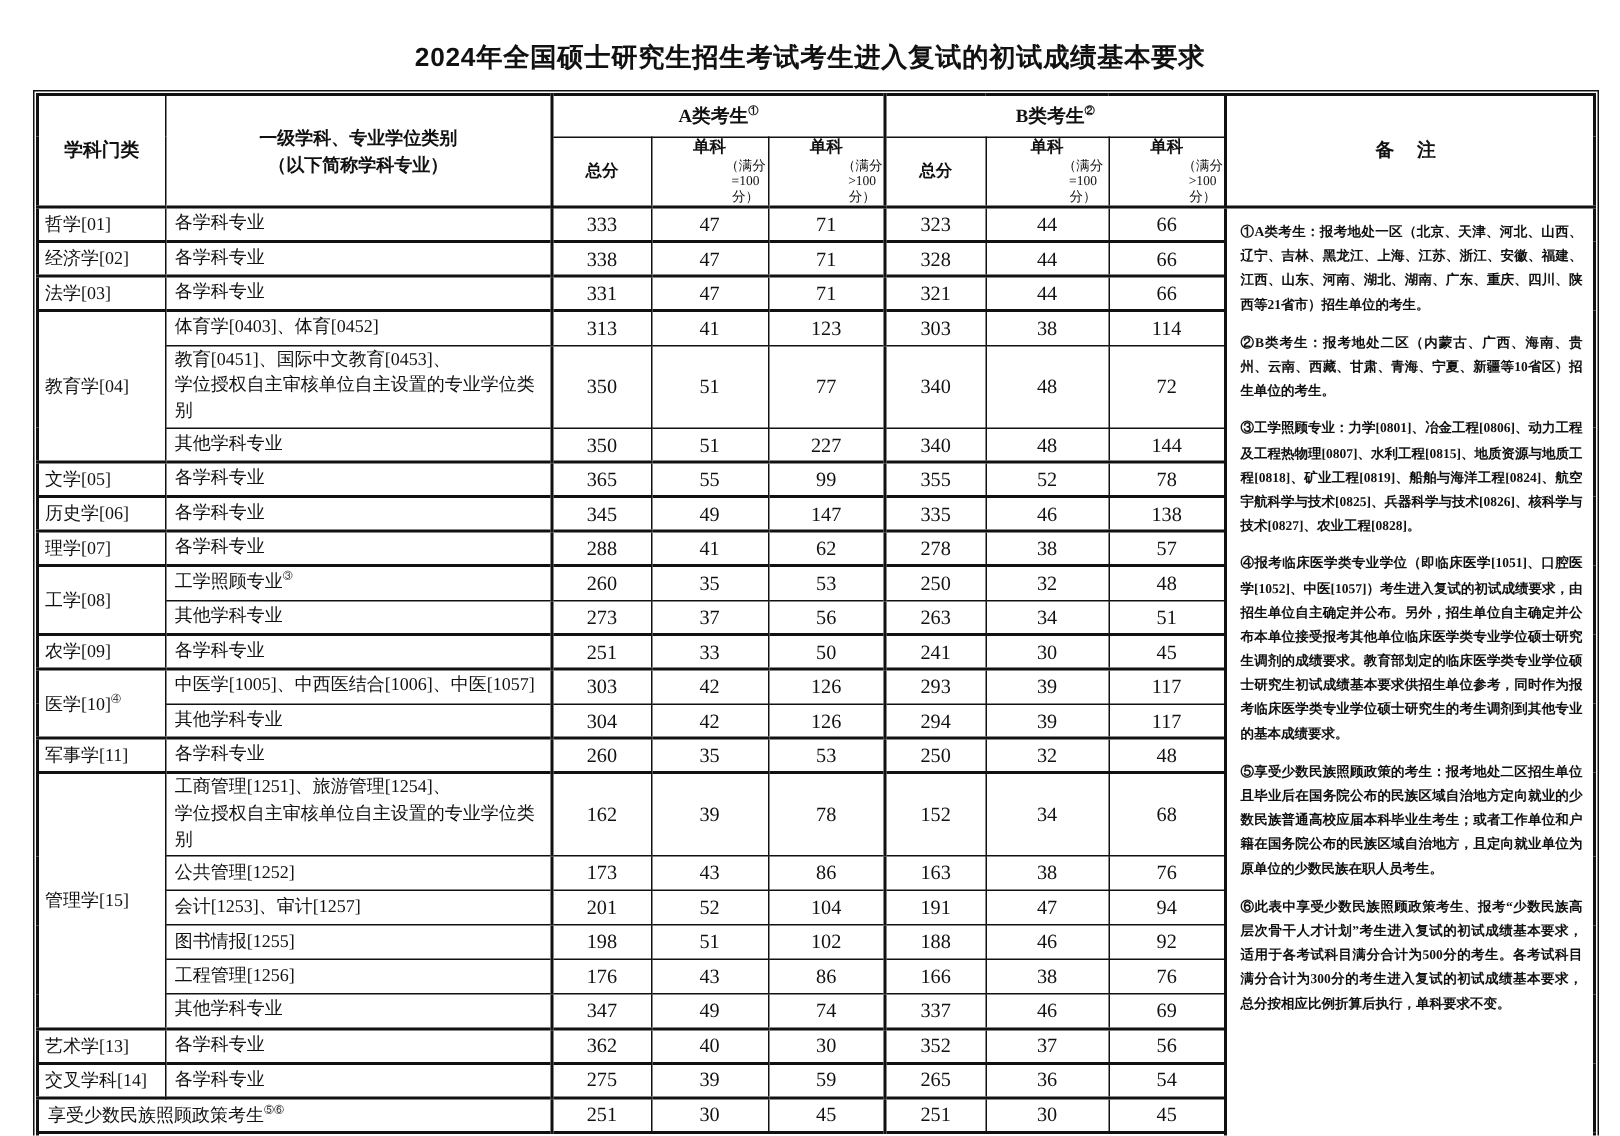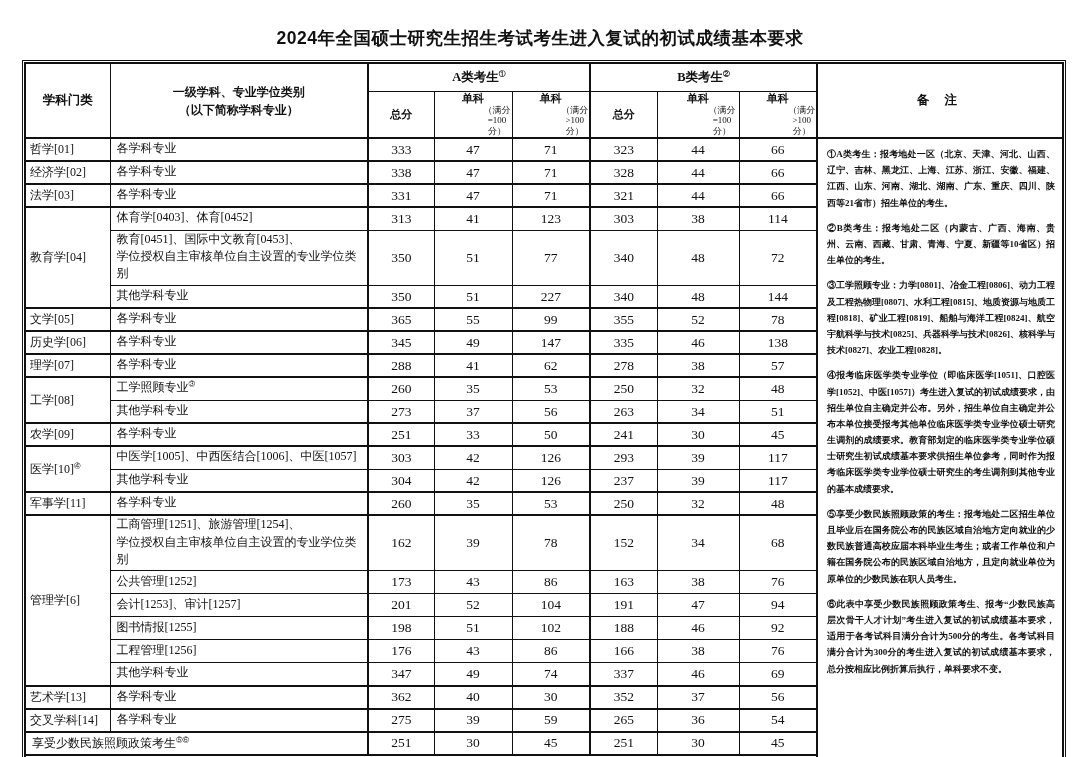--- a/index.html
+++ b/index.html
@@ -221,36 +221,36 @@
           <td class="num">126</td>
           <td class="num secL">293</td>
           <td class="num">39</td>
           <td class="num">117</td>
         </tr>
         <tr>
           <td class="major"><span>其他学科专业</span></td>
           <td class="num secL">304</td>
           <td class="num">42</td>
           <td class="num">126</td>
-          <td class="num secL">237</td>
+          <td class="num secL">294</td>
           <td class="num">39</td>
           <td class="num">117</td>
         </tr>
         <tr class="gs">
           <td class="cat" rowspan="1"><span>军事学[11]</span></td>
           <td class="major"><span>各学科专业</span></td>
           <td class="num secL">260</td>
           <td class="num">35</td>
           <td class="num">53</td>
           <td class="num secL">250</td>
           <td class="num">32</td>
           <td class="num">48</td>
         </tr>
         <tr class="gs">
-          <td class="cat" rowspan="6"><span>管理学[6]</span></td>
+          <td class="cat" rowspan="6"><span>管理学[15]</span></td>
           <td class="major"><span>工商管理[1251]、旅游管理[1254]、
 学位授权自主审核单位自主设置的专业学位类别</span></td>
           <td class="num secL">162</td>
           <td class="num">39</td>
           <td class="num">78</td>
           <td class="num secL">152</td>
           <td class="num">34</td>
           <td class="num">68</td>
         </tr>
         <tr>

